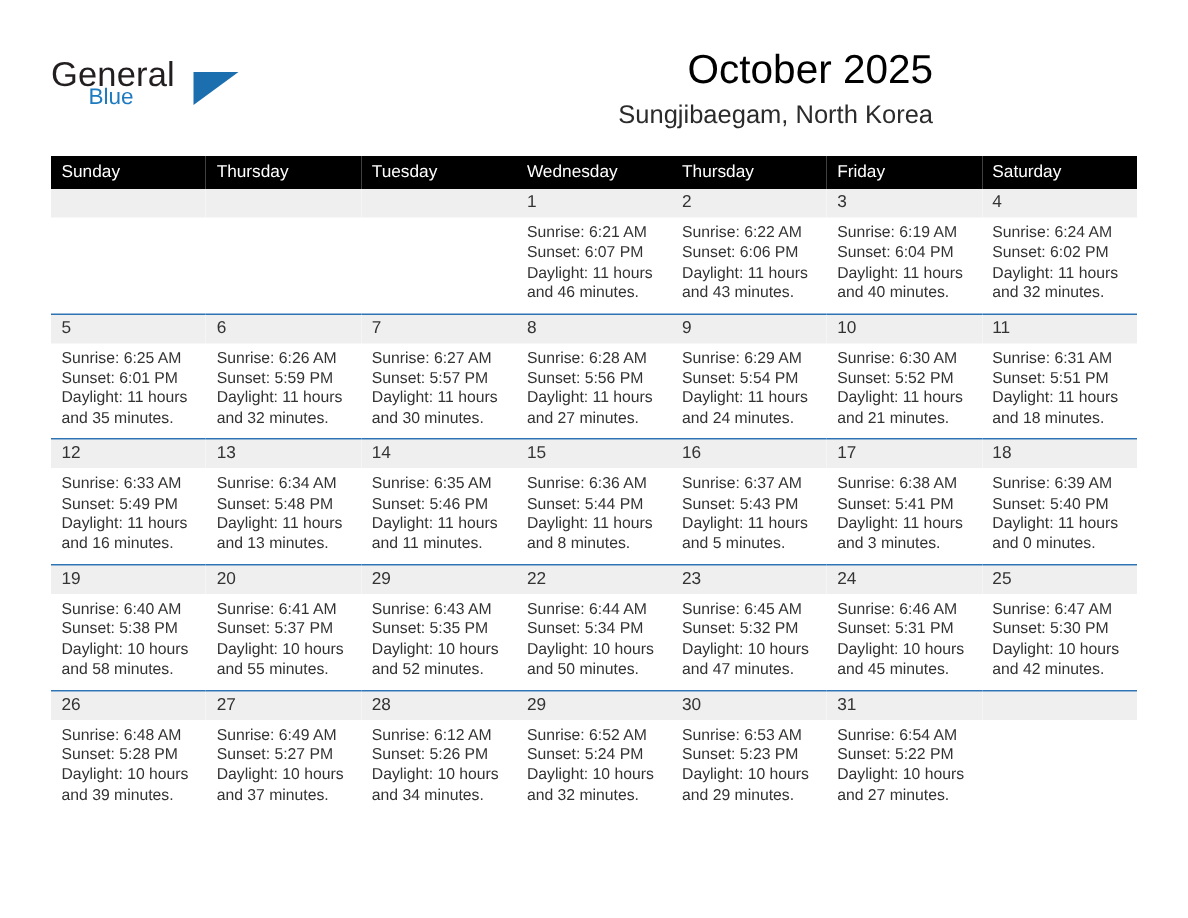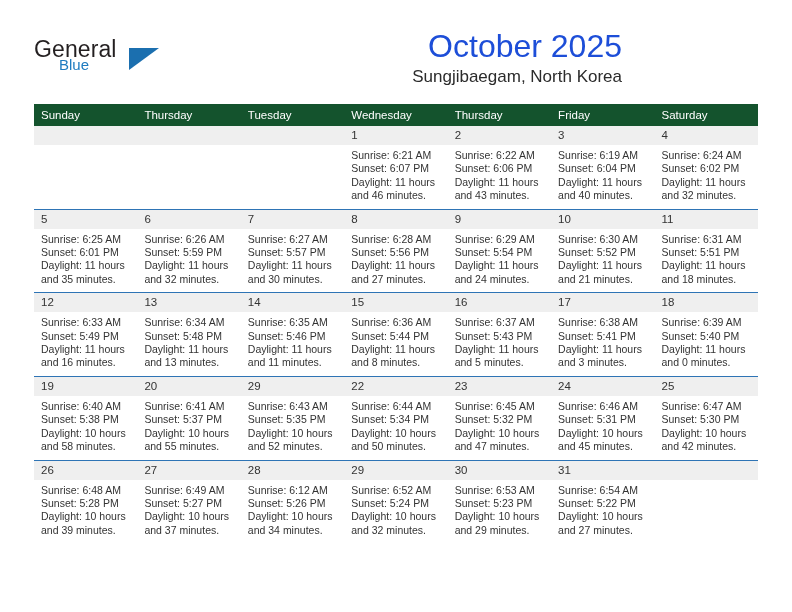--- a/index.html
+++ b/index.html
@@ -63,22 +63,22 @@
     border-bottom: 22px solid transparent;
   }
 
   .title-block {
     position: absolute;
     right: 34px;
     top: 30px;
     text-align: right;
   }
   .cal-title {
-    font-size: 32px;
-    color: #1d4ed8;
+    font-size: 27px;
+    color: #000000;
     line-height: 32px;
     font-weight: normal;
     font-family: "Liberation Sans", sans-serif;
     white-space: nowrap;
   }
   .cal-subtitle {
     margin-top: 6px;
     font-size: 17px;
     color: #2b2b2b;
     line-height: 18px;
@@ -89,21 +89,21 @@
   
   .calendar {
     position: absolute;
     left: 34px;
     top: 104px;
     width: 724px;
     border-collapse: collapse;
     table-layout: fixed;
   }
   .calendar th {
-    background: #14532d;
+    background: #000000;
     color: #ffffff;
     font-size: 11.5px;
     font-weight: normal;
     text-align: left;
     padding: 5px 0 5px 7px;
     height: 12px;
     font-family: "Liberation Sans", sans-serif;
   }
   .calendar td {
     width: 103.4px;

